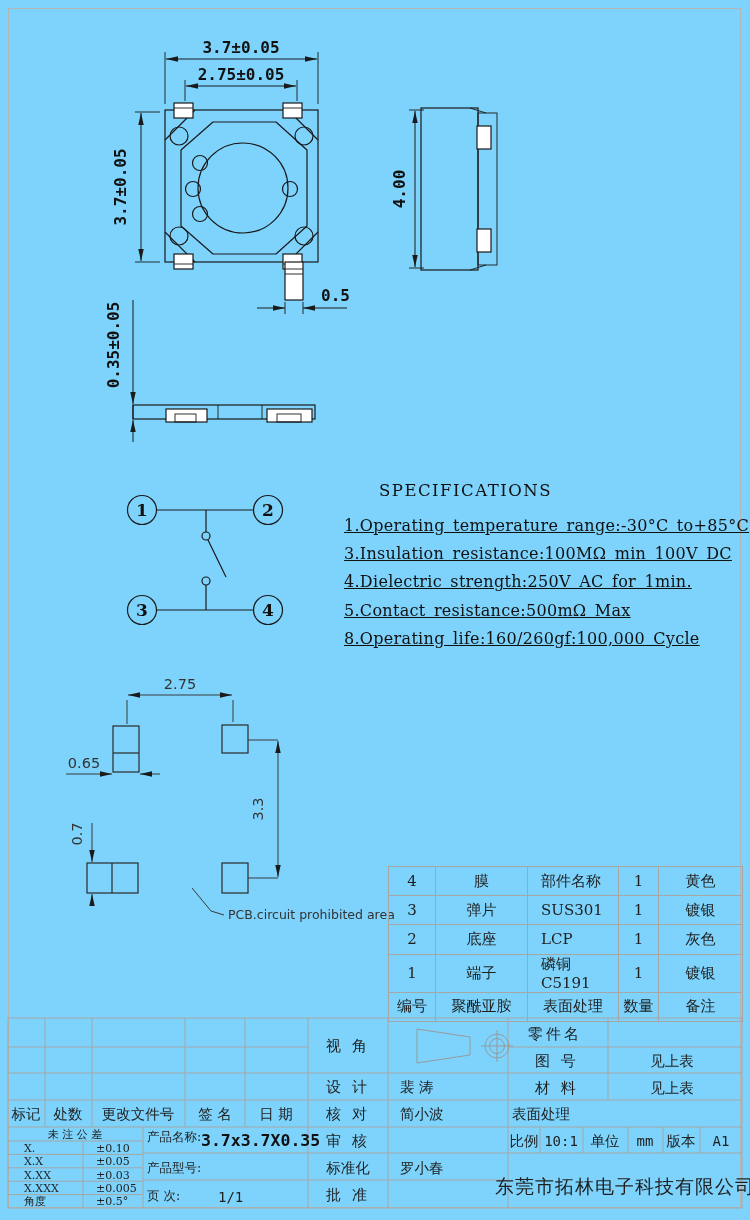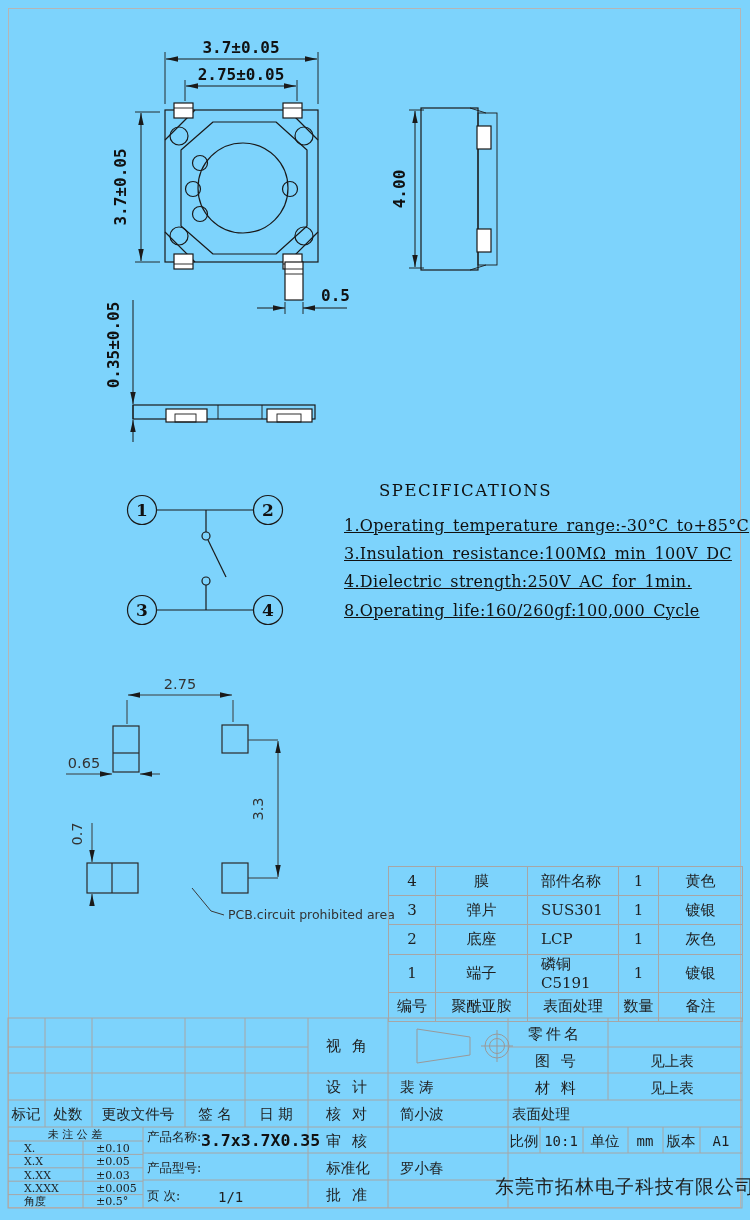--- a/index.html
+++ b/index.html
@@ -164,20 +164,21 @@
       <path class="pdim" d="M192 888 L211 911 L224 915"></path>
       <text class="note" x="228" y="919" text-anchor="start">PCB.circuit prohibited area</text>
     </g>
   </svg>
 
   <div class="abs specs-title">SPECIFICATIONS</div>
   <div class="abs specs">
     <div class="spec-line">1.Operating temperature range:-30°C to+85°C</div>
     <div class="spec-line">3.Insulation resistance:100MΩ min 100V DC</div>
     <div class="spec-line">4.Dielectric strength:250V AC for 1min.</div>
+    <div class="spec-line">5.Contact resistance:500mΩ Max</div>
     <div class="spec-line">8.Operating life:160/260gf:100,000 Cycle</div>
   </div>
 
   <table class="abs bom">
     <colgroup>
         <col style="width:47px">
         <col style="width:92px">
         <col style="width:91px">
         <col style="width:40px">
         <col style="width:84px">

